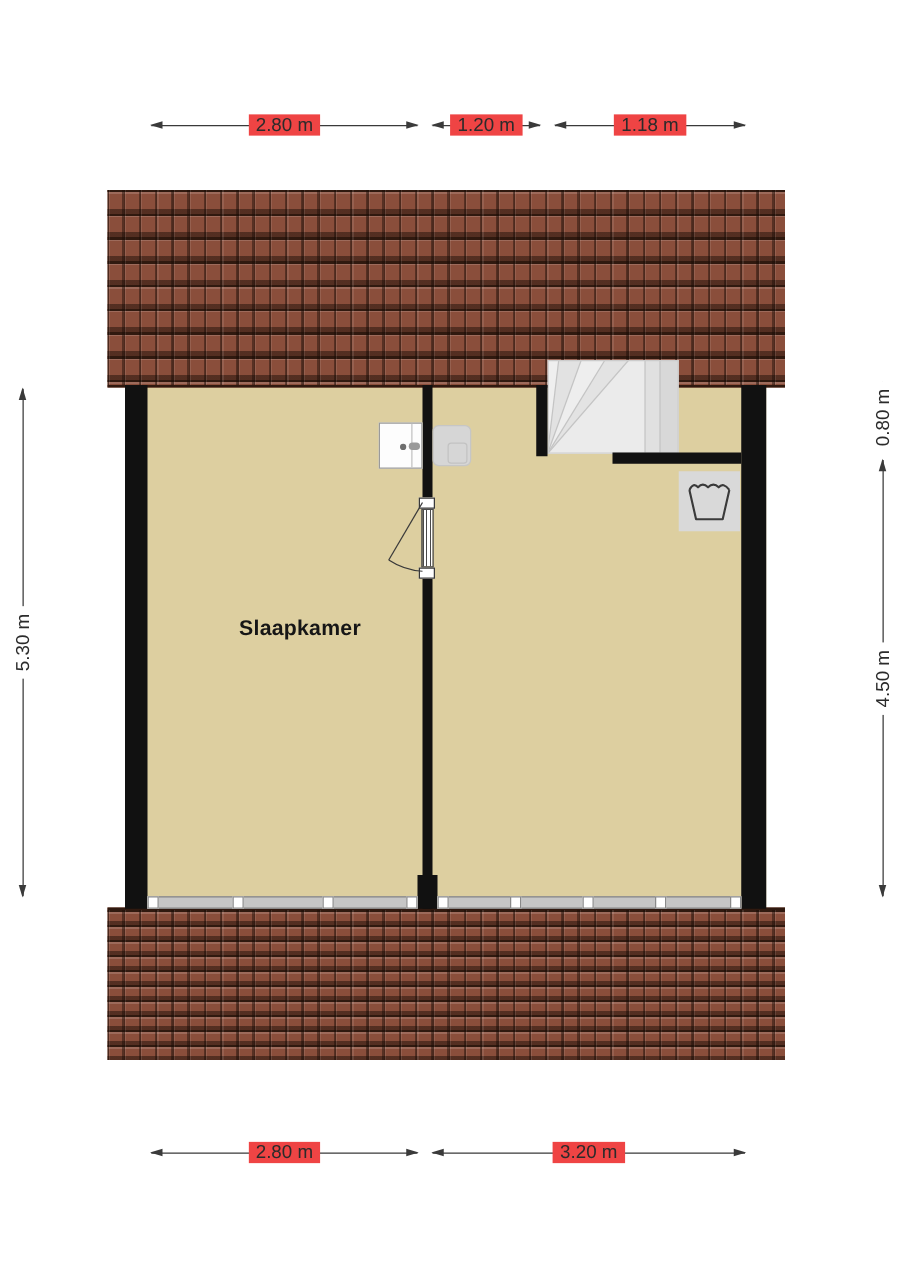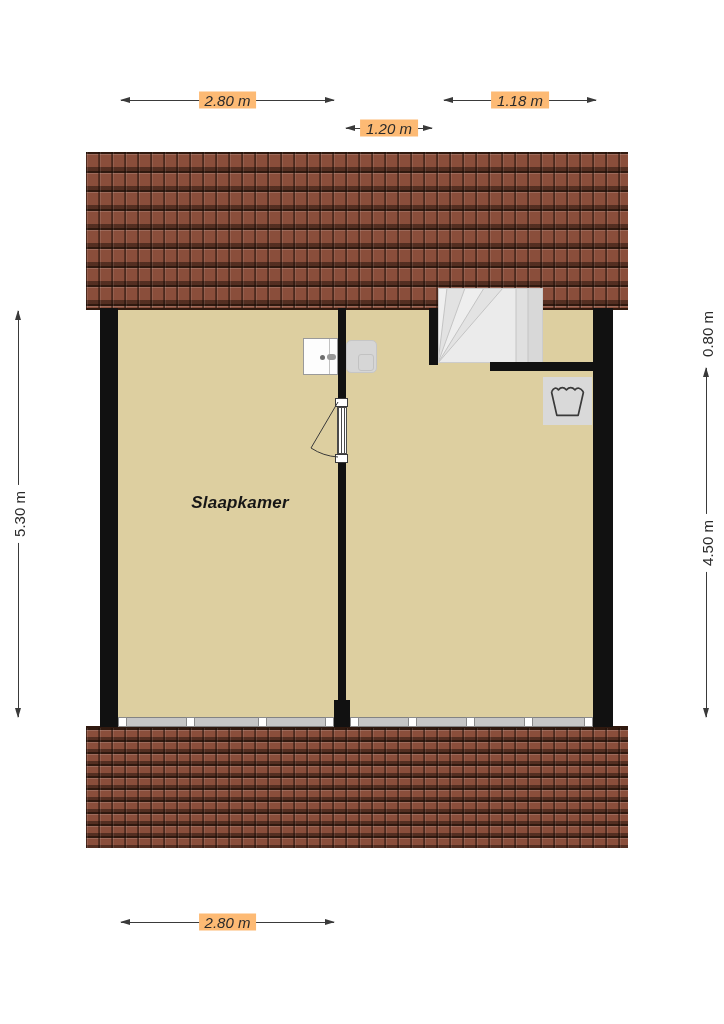--- a/index.html
+++ b/index.html
@@ -51,21 +51,21 @@
   .door-frame{background:#fff;border:1px solid #3a3a3a;box-sizing:border-box;}
   .door-leaf{background:repeating-linear-gradient(90deg,#4a4a4a 0 1px,#ffffff 1px 3px);border:1px solid #4a4a4a;box-sizing:border-box;}
 
   
   .room-label{font-size:17px;font-weight:bold;color:#161616;text-align:center;letter-spacing:.2px;}
 
   
   .dim{color:var(--dimension-text);font-size:15px;}
   .dim-h{height:16px;}
   .dim-h .line{position:absolute;left:1px;right:1px;top:8px;border-top:1px solid #3a3a3a;}
-  .dim-h .lab{position:absolute;left:50%;top:8px;transform:translate(-50%,-50%);background:#fdba74;padding:0 6px;white-space:nowrap;font-style:italic;}
+  .dim-h .lab{position:absolute;left:50%;top:8px;transform:translate(-50%,-50%);background:#ef4444;padding:0 6px;white-space:nowrap;}
   .arr{position:absolute;width:0;height:0;}
   .dim-h .arr-l{left:0;top:5px;border-top:3.5px solid transparent;border-bottom:3.5px solid transparent;border-right:10px solid #3a3a3a;}
   .dim-h .arr-r{right:0;top:5px;border-top:3.5px solid transparent;border-bottom:3.5px solid transparent;border-left:10px solid #3a3a3a;}
   .dim-v{width:16px;}
   .dim-v .line{position:absolute;top:1px;bottom:1px;left:8px;border-left:1px solid #3a3a3a;}
   .dim-v .lab{position:absolute;top:50%;left:8.5px;transform:translate(-50%,-50%) rotate(-90deg);background:#fff;padding:0 6px;white-space:nowrap;}
   .dim-v .arr-u{top:0;left:5px;border-left:3.5px solid transparent;border-right:3.5px solid transparent;border-bottom:10px solid #3a3a3a;}
   .dim-v .arr-d{bottom:0;left:5px;border-left:3.5px solid transparent;border-right:3.5px solid transparent;border-top:10px solid #3a3a3a;}
 </style>
 </head>
@@ -142,46 +142,53 @@
   <div class="abs door-frame" style="left:335px;top:398px;width:13px;height:9px;"></div>
   <div class="abs door-frame" style="left:335px;top:454px;width:13px;height:9px;"></div>
   <div class="abs door-leaf" style="left:337px;top:407px;width:10px;height:47px;"></div>
   <svg class="abs" style="left:305px;top:395px;" width="45" height="70" viewBox="0 0 45 70">
     <g fill="none" stroke="#3a3a3a" stroke-width="1">
       <line x1="33" y1="7" x2="6" y2="53"></line>
       <path d="M6 53 A55 55 0 0 0 33 62"></path>
     </g>
   </svg>
 
-  <div class="abs room-label" style="left:158px;top:493px;width:164px;font-style:italic;">Slaapkamer</div>
+  <div class="abs room-label" style="left:158px;top:493px;width:164px;">Slaapkamer</div>
 
   <div class="abs dim dim-h" style="left:120px;top:92px;width:215px;">
     <span class="line"></span>
     <span class="arr arr-l"></span>
     <span class="arr arr-r"></span>
     <span class="lab">2.80 m</span>
   </div>
-  <div class="abs dim dim-h" style="left:345px;top:92px;width:88px;margin-top:28px;">
+  <div class="abs dim dim-h" style="left:345px;top:92px;width:88px;">
     <span class="line"></span>
     <span class="arr arr-l"></span>
     <span class="arr arr-r"></span>
     <span class="lab">1.20 m</span>
   </div>
   <div class="abs dim dim-h" style="left:443px;top:92px;width:154px;">
     <span class="line"></span>
     <span class="arr arr-l"></span>
     <span class="arr arr-r"></span>
     <span class="lab">1.18 m</span>
   </div>
 
   <div class="abs dim dim-h" style="left:120px;top:914px;width:215px;">
     <span class="line"></span>
     <span class="arr arr-l"></span>
     <span class="arr arr-r"></span>
     <span class="lab">2.80 m</span>
+  </div>
+  <div class="abs dim dim-h" style="left:345px;top:914px;width:252px;">
+    <span class="line"></span>
+    <span class="arr arr-l"></span>
+    <span class="arr arr-r"></span>
+
+    <span class="lab">3.20 m</span>
   </div>
 
   <div class="abs dim dim-v" style="left:10px;top:310px;height:408px;">
     <span class="line"></span>
     <span class="arr arr-u"></span>
     <span class="arr arr-d"></span>
     <span class="lab">5.30 m</span>
   </div>
 
   <div class="abs dim dim-v" style="left:698px;top:305px;height:57px;">

